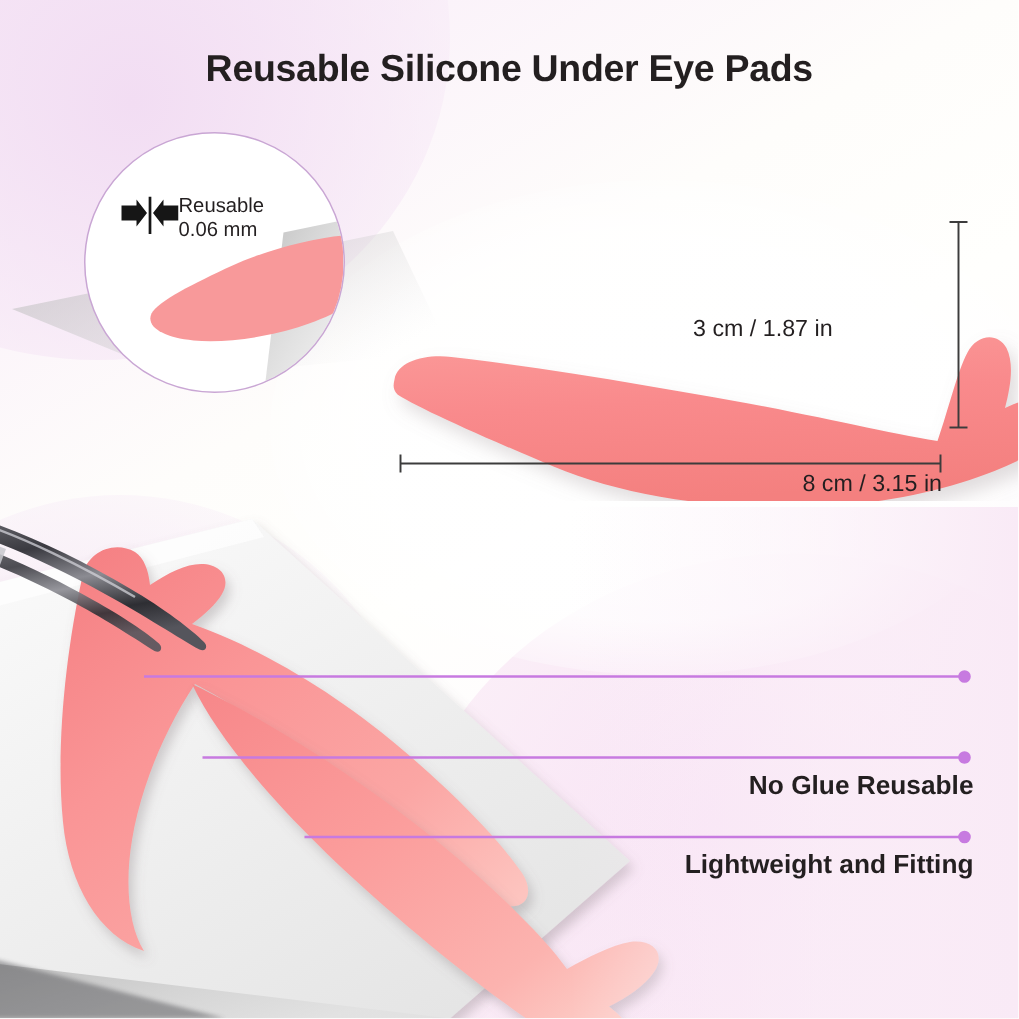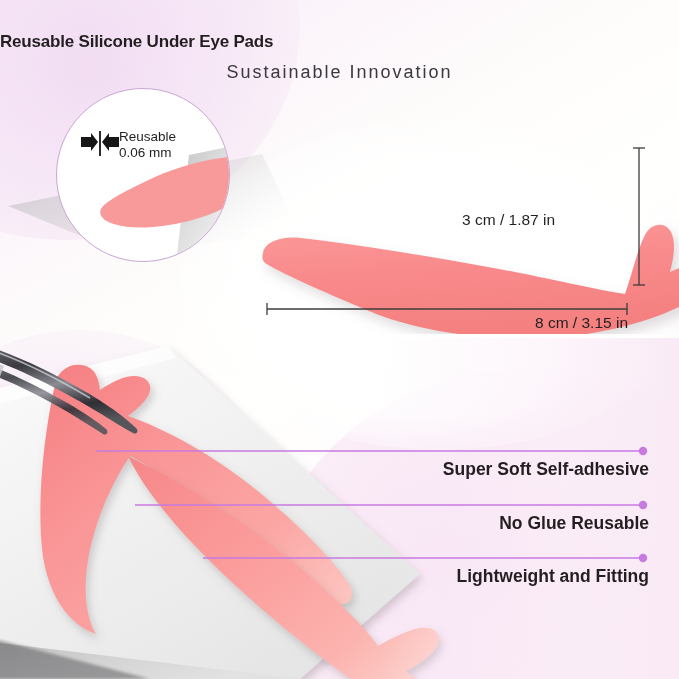--- a/index.html
+++ b/index.html
@@ -55,21 +55,22 @@
     width: 520px; height: 330px;
     border-radius: 50%;
     background: radial-gradient(ellipse at 50% 50%, #ffffff 0%, rgba(255,255,255,0.85) 55%, rgba(255,255,255,0) 80%);
   }
 
   
   .title {
     position: absolute;
     left: 0; right: 0;
     top: 32px;
-    font-size: 17px;
+    text-align: center;
+    font-size: 25px;
     font-weight: bold;
     color: #231f20;
     letter-spacing: -0.2px;
   }
   .subtitle {
     position: absolute;
     left: 0; right: 0;
     top: 62px;
     text-align: center;
     font-size: 18px;
@@ -162,21 +163,20 @@
 
 <div id="infographic">
 
   <div class="bg-base"></div>
   <div class="bg-wash-tl"></div>
   <div class="bg-wash-bl"></div>
   <div class="bg-wash-br"></div>
   <div class="bg-wash-mid"></div>
 
   <div class="title">Reusable Silicone Under Eye Pads</div>
-  <div class="subtitle">Sustainable Innovation</div>
 
   <div class="hero-stage">
     <svg class="hero-svg" width="679" height="250" viewBox="0 0 679 250">
       <defs>
         <linearGradient id="padGrad" x1="0" y1="0" x2="0.25" y2="1">
           <stop offset="0%" stop-color="#fb9a99"></stop>
           <stop offset="45%" stop-color="#f98a8c"></stop>
           <stop offset="100%" stop-color="#f4807f"></stop>
         </linearGradient>
         <linearGradient id="reflGrad" x1="0" y1="0" x2="1" y2="0.6">
@@ -374,17 +374,16 @@
       <circle cx="643" cy="451" r="3.4"></circle>
 
       <line x1="135" y1="505" x2="643" y2="505"></line>
       <circle cx="643" cy="505" r="3.4"></circle>
 
       <line x1="203" y1="558" x2="643" y2="558"></line>
       <circle cx="643" cy="558" r="3.4"></circle>
     </g>
   </svg>
 
-  <div class="feature feature-f1">Super Soft Self-adhesive</div>
   <div class="feature feature-f2">No Glue Reusable</div>
   <div class="feature feature-f3">Lightweight and Fitting</div>
 
 </div>
 
 </body></html>

